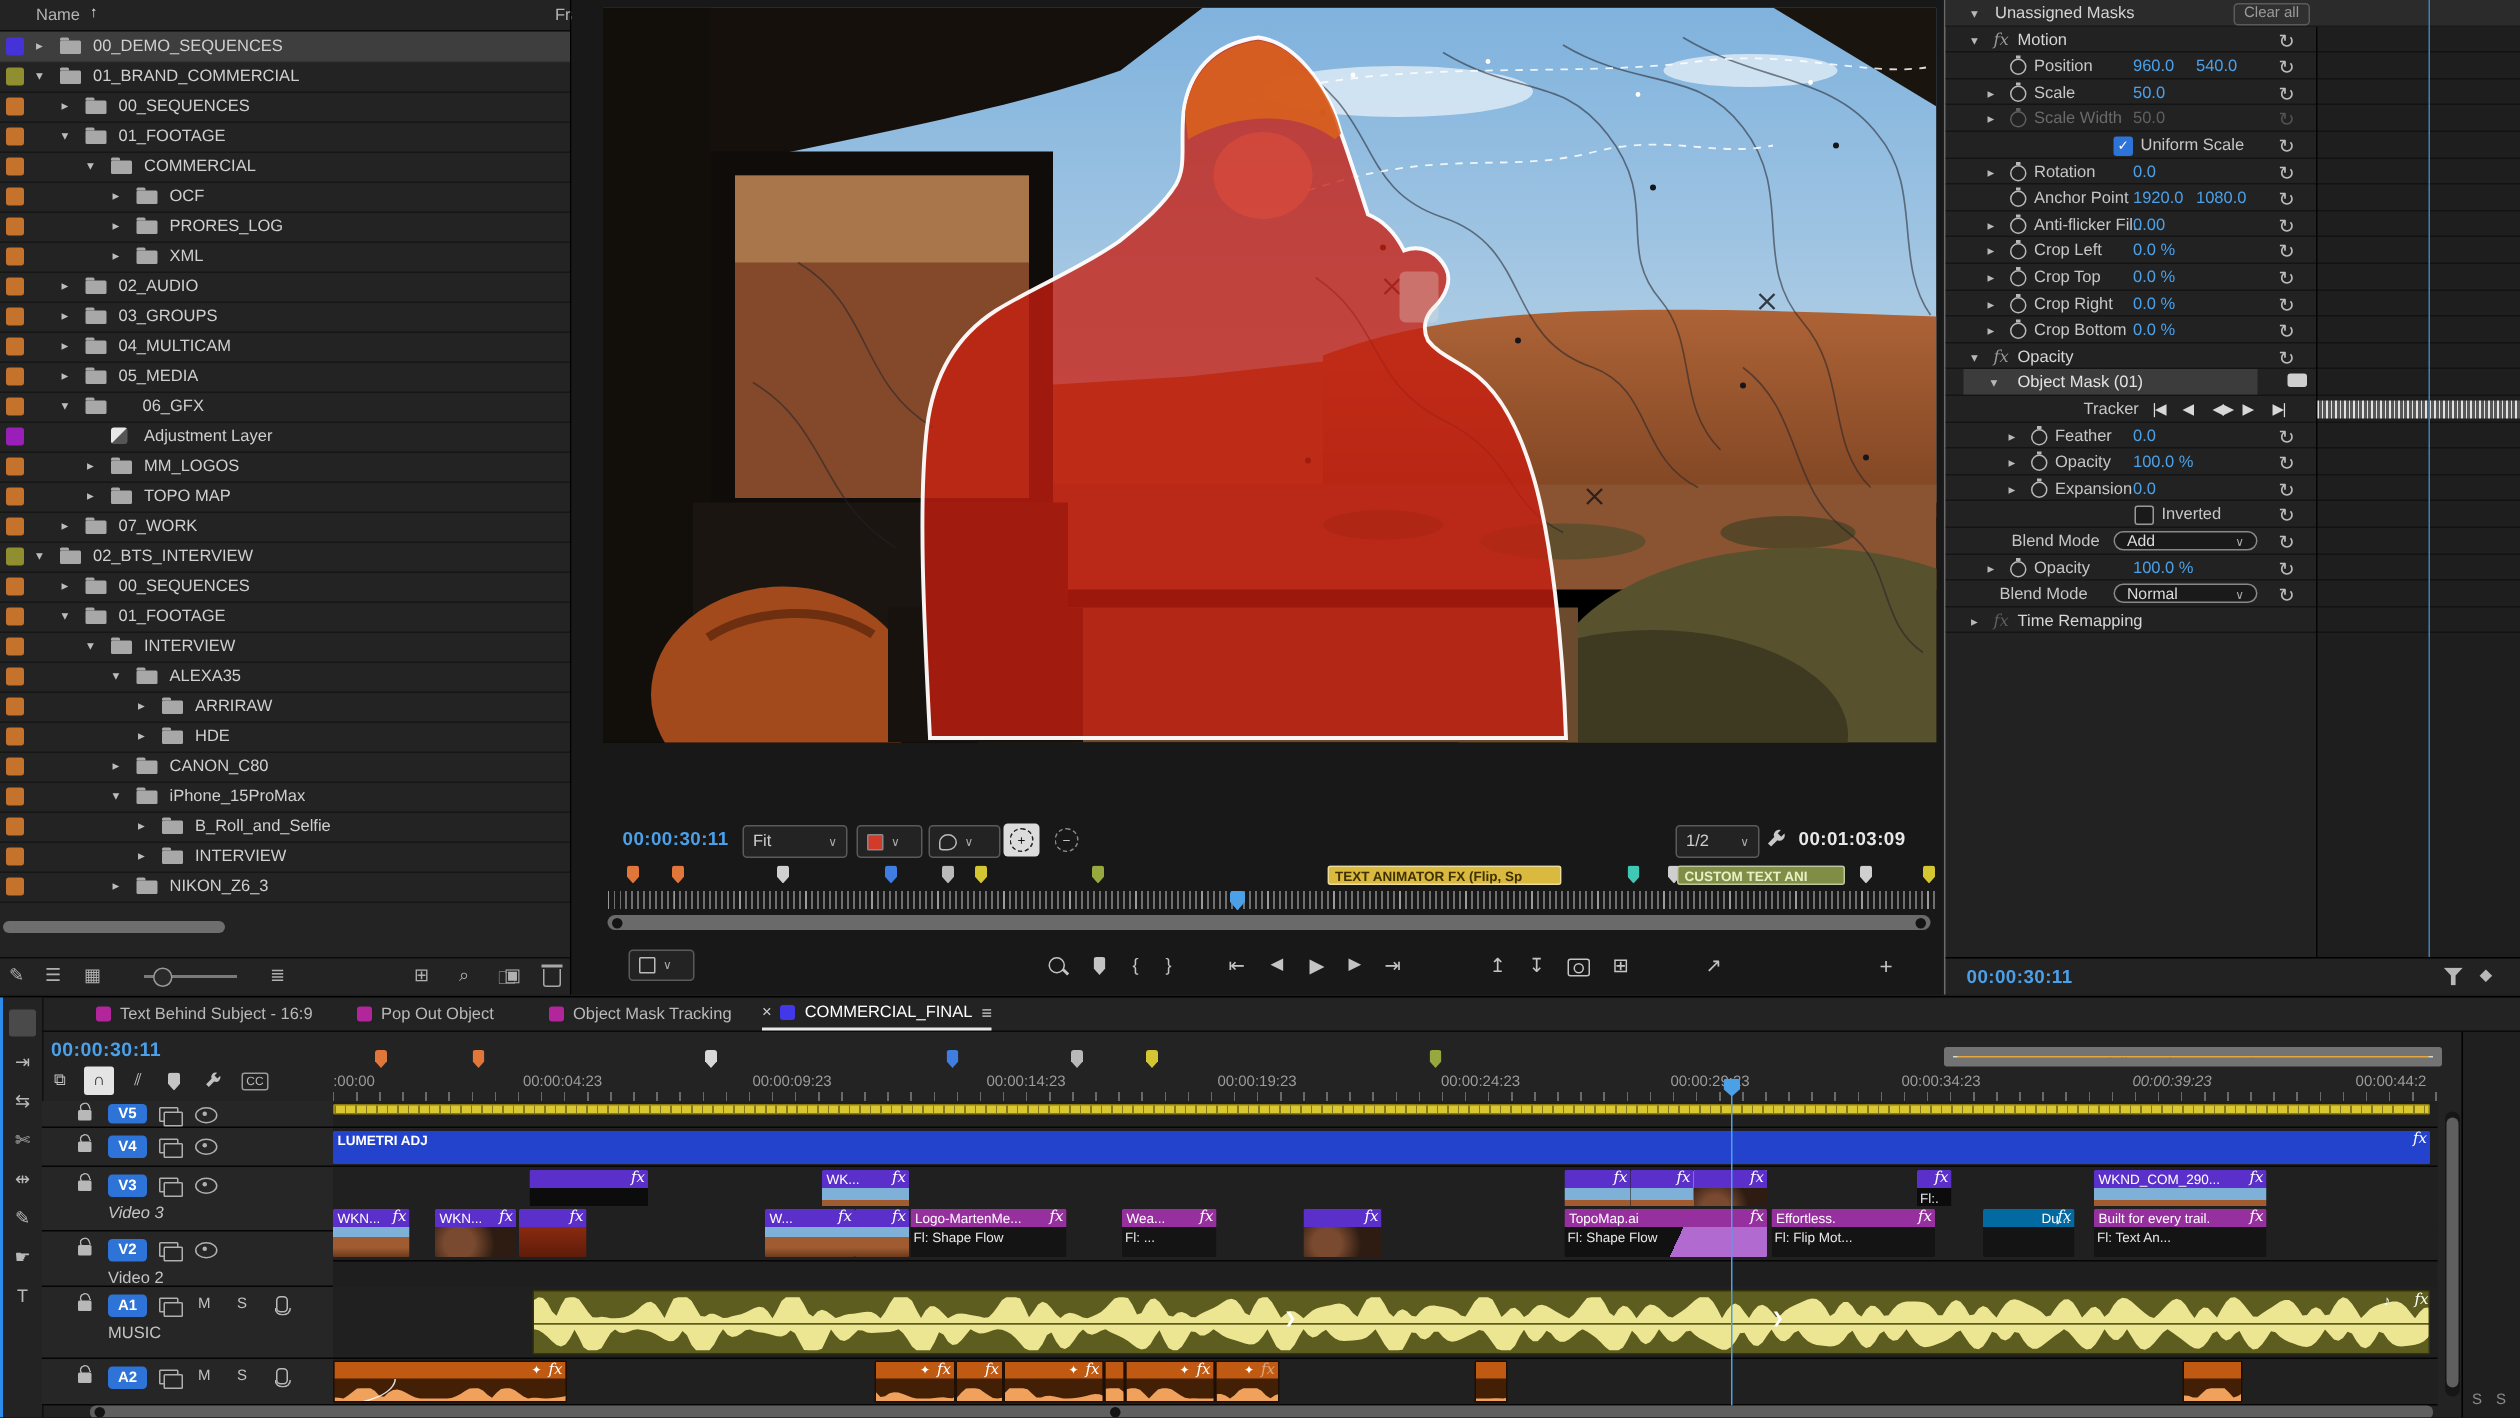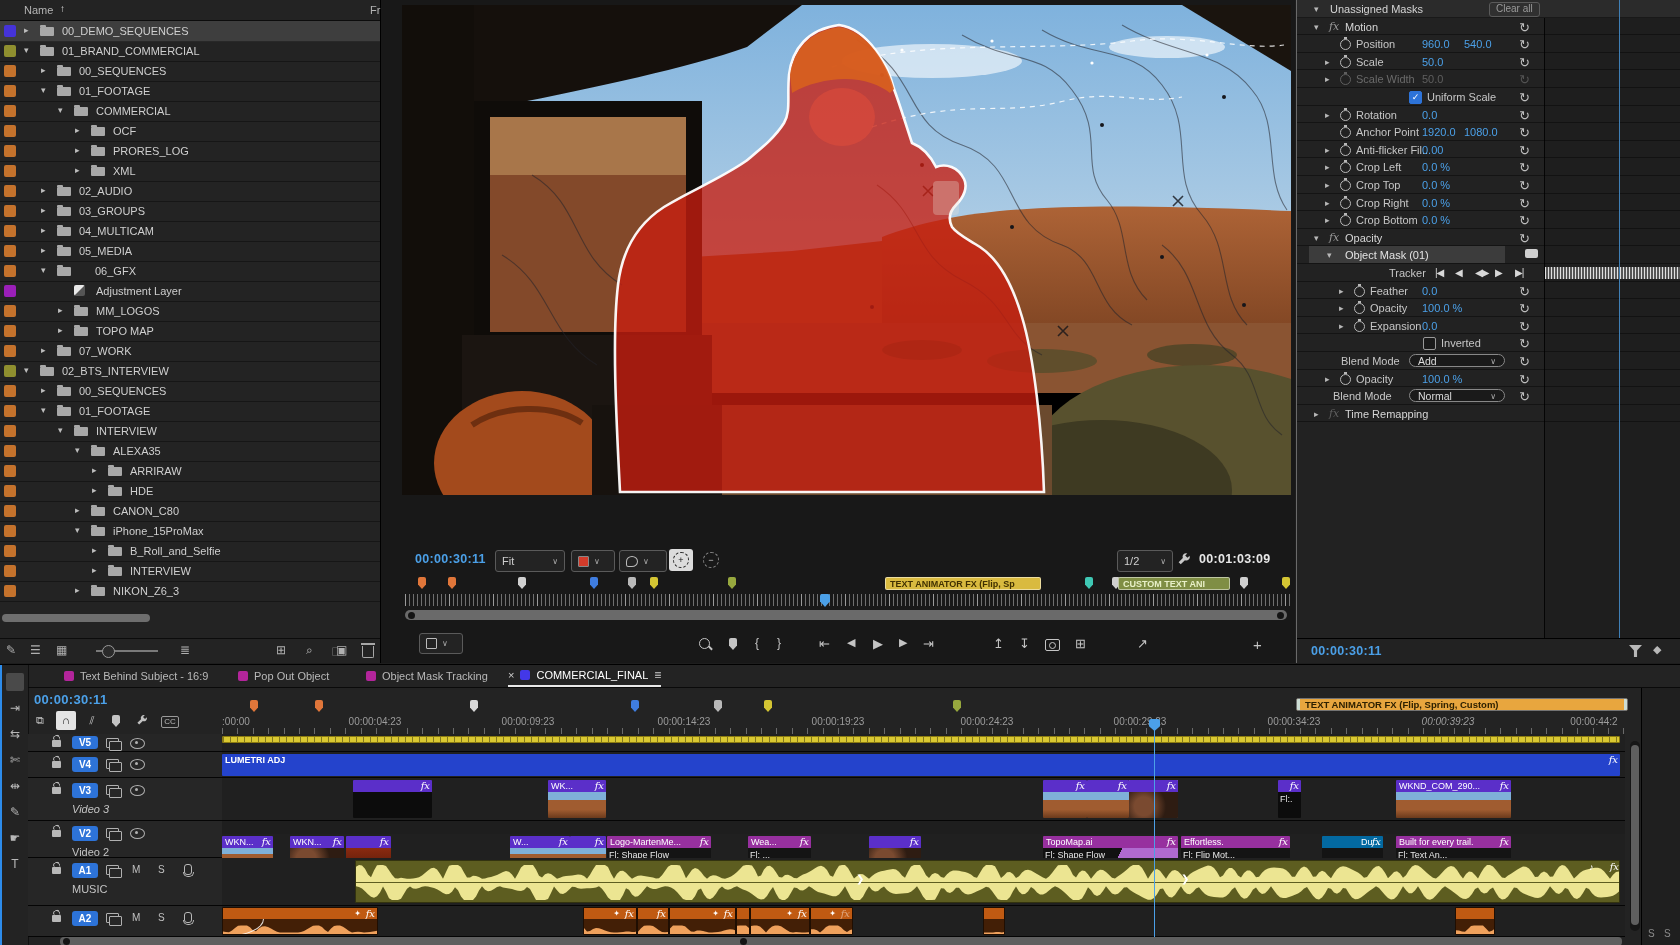--- a/index.html
+++ b/index.html
@@ -99,21 +99,21 @@
   .tab .menu{color:#cfcfcf;font-size:12px;}
   #tl-tc{position:absolute;left:34px;top:27px;font-size:13px;}
   #tl-toolbar{position:absolute;left:30px;top:46px;width:190px;height:22px;}
   .tbico{position:absolute;top:0;width:20px;height:19px;border-radius:2px;color:#c0c0c0;font-size:11px;text-align:center;line-height:19px;}
   .tbico.on{background:#e4e4e4;color:#161616;font-weight:bold;}
   .ccbox{font-size:8px;border:1px solid #9a9a9a;border-radius:2px;padding:0 2px;line-height:10px;display:inline-block;margin-top:4px;color:#bbb;}
   #tl-rulerzone{position:absolute;left:222px;top:23px;width:1403px;height:46px;}
   .rlab{position:absolute;top:28px;font-size:10px;color:#9c9c9c;transform:translateX(-50%);white-space:nowrap;}
   #tl-ticks{position:absolute;left:0;top:40px;width:100%;height:6px;
     background:repeating-linear-gradient(90deg,#6a6a6a 0 1px,transparent 1px 15.4px);}
-  #tl-banner{position:absolute;top:10px;height:13px;background:#e8a63e;border:1px solid #737373;border-radius:2px;color:#2e2100;font-size:9.5px;font-weight:bold;line-height:12px;padding:0 8px;box-sizing:border-box;white-space:nowrap;overflow:hidden;}
+  #tl-banner{position:absolute;top:10px;height:13px;background:#e8a63e;border:6px solid #737373;border-radius:2px;color:#2e2100;font-size:9.5px;font-weight:bold;line-height:12px;padding:0 8px;box-sizing:border-box;white-space:nowrap;overflow:hidden;}
   #tl-banner:before,#tl-banner:after{content:'';position:absolute;top:0;bottom:0;width:3px;background:#c8e8f0;opacity:.85;}
   #tl-banner:before{left:0;} #tl-banner:after{right:0;}
   #tl-heads{position:absolute;left:28px;top:69px;width:194px;height:203px;background:#262626;}
   .thead{position:absolute;left:0;width:194px;border-bottom:1px solid #050505;box-sizing:border-box;}
   .badge{position:absolute;left:44px;width:26px;border-radius:3px;background:#2d73d8;color:#fff;font-size:10px;font-weight:bold;text-align:center;}
   .lockico{position:absolute;left:24px;width:9px;height:7px;background:#b8b8b8;border-radius:1px;}
   .lockico:before{content:'';position:absolute;left:1px;top:-5px;width:5px;height:5px;border:1.5px solid #b8b8b8;border-bottom:none;border-radius:4px 4px 0 0;transform:rotate(-20deg);}
   .patch{position:absolute;left:78px;width:11px;height:8px;border:1px solid #b0b0b0;border-radius:1px;}
   .patch:after{content:'';position:absolute;left:2px;top:2px;width:11px;height:8px;border:1px solid #b0b0b0;background:#262626;border-radius:1px;}
   .eye{position:absolute;left:102px;width:13px;height:9px;border:1px solid #b0b0b0;border-radius:50%;}
@@ -824,21 +824,21 @@
             <div class="cb thumb-film">
               <span class="sub">Fl:.</span>
             </div>
           </div>
           <div class="clip" style="left: 1174px; width: 115px; top: 2px; height: 38px;">
             <div class="ct" style="background: rgb(91, 47, 201);">WKND_COM_290...</div>
             <span class="fx">fx</span>
             <div class="cb thumb-canyon"></div>
           </div>
         </div>
-        <div class="lane" style="top: 100px; height: 37px;">
+        <div class="lane" style="top: 70px; height: 37px;">
           <div class="clip" style="left: 0px; width: 51px; top: 2px; height: 32px;">
             <div class="ct" style="background: rgb(91, 47, 201);">WKN...</div>
             <span class="fx">fx</span>
             <div class="cb thumb-canyon"></div>
           </div>
           <div class="clip" style="left: 68px; width: 54px; top: 2px; height: 32px;">
             <div class="ct" style="background: rgb(91, 47, 201);">WKN...</div>
             <span class="fx">fx</span>
             <div class="cb thumb-people"></div>
           </div>

